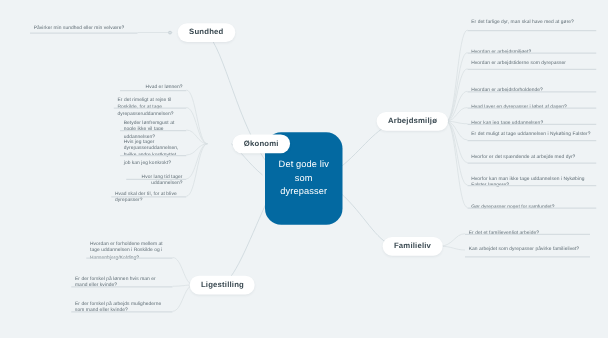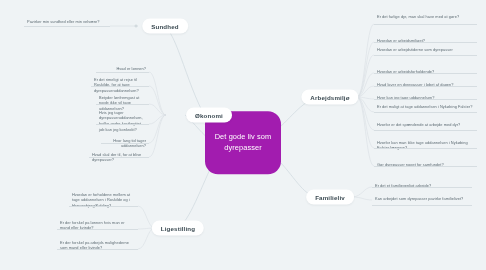--- a/index.html
+++ b/index.html
@@ -31,23 +31,23 @@
     height: 270px;
     pointer-events: none;
   }
 
   
   .center-node {
     position: absolute;
     left: 243px;
     top: 143px;
     transform: translate(-50%, -50%);
-    width: 76px;
+    width: 62px;
     padding: 21px 6px;
-    background: #a21caf;
+    background: #0369a1;
     color: #ffffff;
     border-radius: 13px;
     text-align: center;
     font-size: 7.4px;
     line-height: 1.45;
     letter-spacing: 0.1px;
     box-sizing: border-box;
   }
 
   

